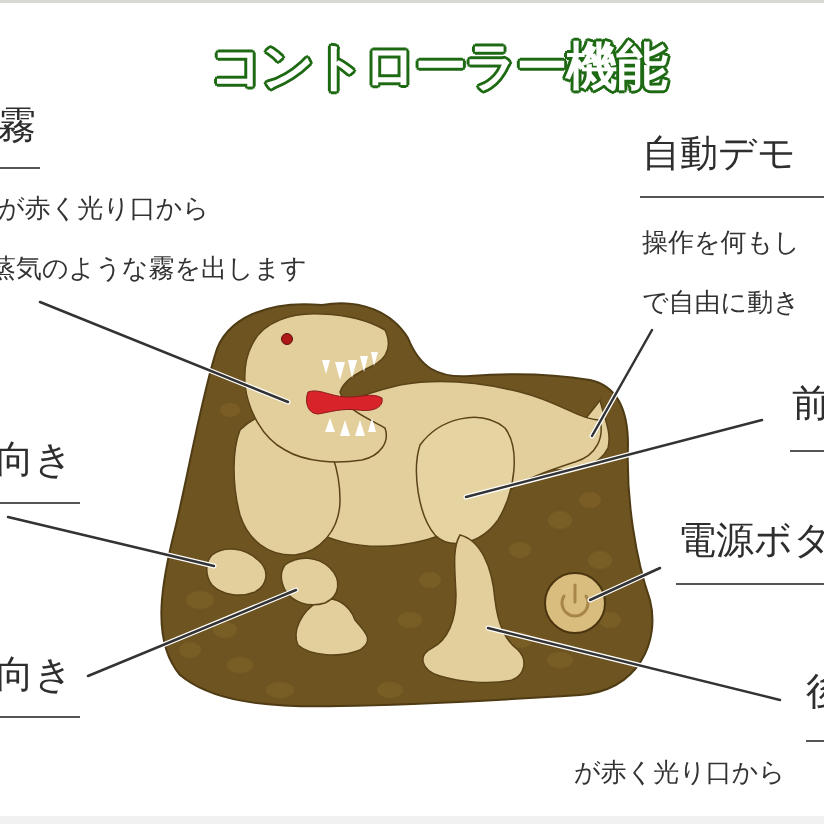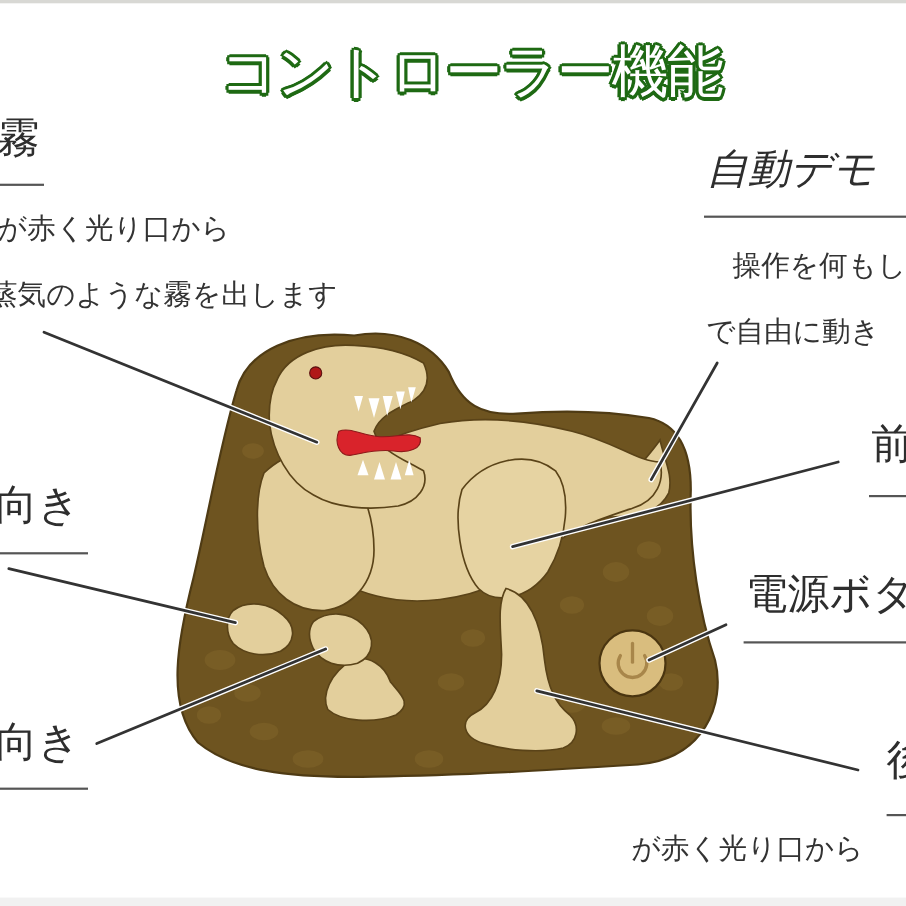--- a/index.html
+++ b/index.html
@@ -5,22 +5,22 @@
   html, body { margin: 0; padding: 0; }
   body {
     width: 824px; height: 824px; overflow: hidden; position: relative;
     background: #ffffff;
     font-family: "DejaVu Sans", "Liberation Sans", sans-serif;
     color: #2e2e2e;
   }
   .top-strip { position: absolute; left: 0; top: 0; width: 824px; height: 3px; background: #d8d8d4; }
   .bottom-strip { position: absolute; left: 0; bottom: 0; width: 824px; height: 8px; background: #f1f1f1; }
   .title {
-    position: absolute; left: 158px; top: 34px; width: 540px; text-align: center;
-    font-size: 52px; font-weight: normal; letter-spacing: -2px; line-height: 64px;
+    position: absolute; left: 168px; top: 34px; width: 540px; text-align: center;
+    font-size: 52px; font-weight: bold; letter-spacing: -2px; line-height: 64px;
     color: #ffffff;
     -webkit-text-stroke: 3px #2e7d1f;
     paint-order: stroke fill;
     text-shadow: 0 0 2px #1f6a14, 2px 2px 0 #1f6a14, -2px -2px 0 #1f6a14, 2px -2px 0 #1f6a14, -2px 2px 0 #1f6a14, 0 3px 0 #1f6a14, 3px 0 0 #1f6a14, 0 -3px 0 #1f6a14, -3px 0 0 #1f6a14;
   }
   .label { position: absolute; white-space: nowrap; font-size: 38px; line-height: 46px; color: #2e2e2e; }
   .desc { position: absolute; white-space: nowrap; font-size: 26px; line-height: 34px; color: #333333; }
   .rule { position: absolute; height: 2px; background: #555555; }
   svg.art { position: absolute; left: 0; top: 0; }
 </style>
@@ -113,23 +113,23 @@
       <line x1="780" y1="700" x2="488" y2="628"></line>
     </g>
   </g>
 </svg>
 
 <div class="label" style="left:-2px; top:102px;">霧</div>
 <div class="rule" style="left:0; top:167px; width:40px;"></div>
 <div class="desc" style="left:-2px; top:191px;">が赤く光り口から</div>
 <div class="desc" style="left:-10px; top:251px;">蒸気のような霧を出します</div>
 
-<div class="label" style="left:642px; top:130px;font-style:italic;">自動デモ</div>
+<div class="label" style="left:642px; top:130px;">自動デモ</div>
 <div class="rule" style="left:640px; top:196px; width:184px;"></div>
-<div class="desc" style="left:642px; top:225px;margin-left:24px;">操作を何もし</div>
+<div class="desc" style="left:642px; top:225px;">操作を何もし</div>
 <div class="desc" style="left:642px; top:285px;">で自由に動き</div>
 
 <div class="label" style="left:-4px; top:436px;">向き</div>
 <div class="rule" style="left:0; top:502px; width:80px;"></div>
 
 <div class="label" style="left:-4px; top:651px;">向き</div>
 <div class="rule" style="left:0; top:716px; width:80px;"></div>
 
 <div class="label" style="left:792px; top:380px;">前</div>
 <div class="rule" style="left:790px; top:450px; width:34px;"></div>

